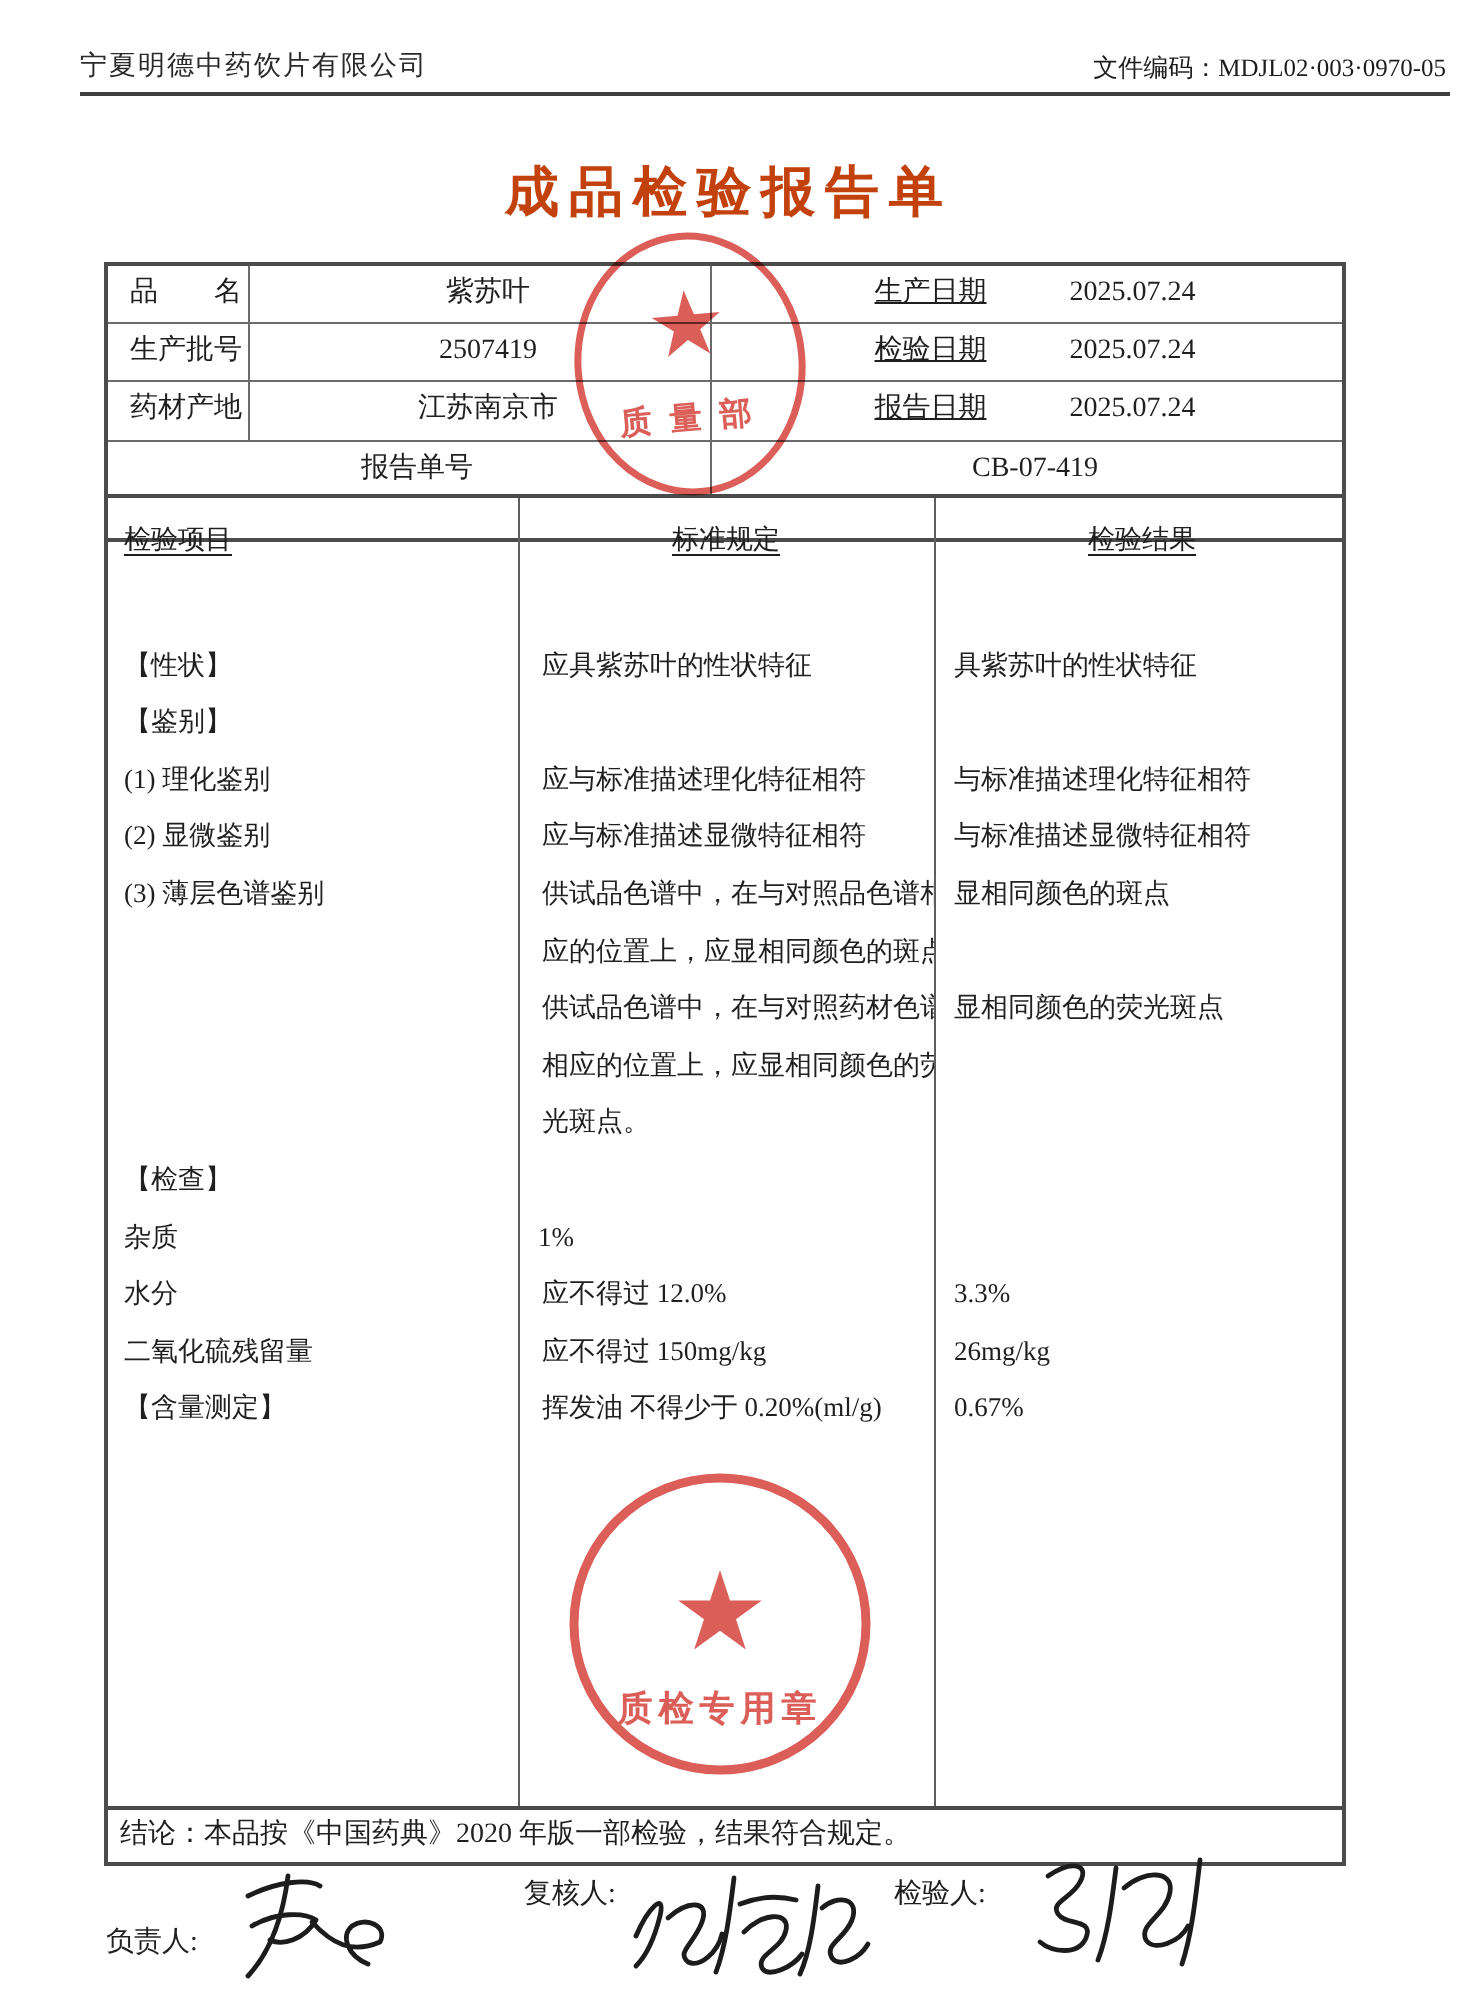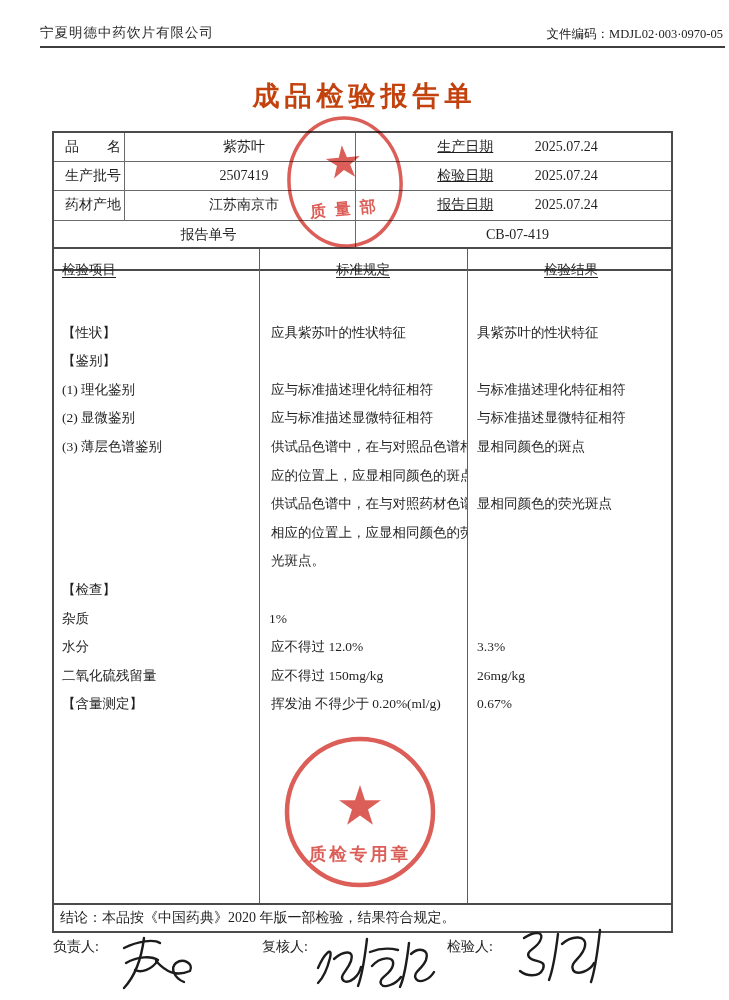--- a/index.html
+++ b/index.html
@@ -39,21 +39,21 @@
   .tcell.c0{padding-left:8px;}
   .tcell.c1{padding-left:12px;}
   .tcell.c2{padding-left:10px;}
   
   .conclusion{position:absolute;left:52px;top:903px;width:621px;height:30px;
               border:2px solid #4b4b4b;box-sizing:border-box;line-height:26px;
               font-size:14px;padding-left:6px;white-space:nowrap;}
   .conclusion b{font-weight:normal;}
   .sigrow{position:absolute;left:0;top:936px;width:729px;height:60px;font-size:14px;}
   .siglabel{position:absolute;top:2px;white-space:nowrap;}
-  .sl1{left:53px;} .sl2{left:262px;} .sl3{left:447px;}
+  .sl1{left:53px;margin-top:24px;} .sl2{left:262px;} .sl3{left:447px;}
   .sig{position:absolute;}
   .sig path{fill:none;stroke:#1c1c1c;stroke-width:2.4;stroke-linecap:round;stroke-linejoin:round;}
   .s1{left:110px;top:-6px;} .s2{left:308px;top:-10px;} .s3{left:512px;top:-14px;}
   
   .stamp{position:absolute;mix-blend-mode:multiply;opacity:.85;}
   .stamp *{fill:none;}
   .stamp .ring{stroke:#d6413a;}
   .stamp .star{fill:#d6413a;stroke:none;}
   .stamp text{fill:#d6413a;stroke:none;font-family:"Liberation Serif","DejaVu Serif",serif;font-weight:bold;}
   .oval-stamp{left:283px;top:111px;transform:rotate(-5deg);}

